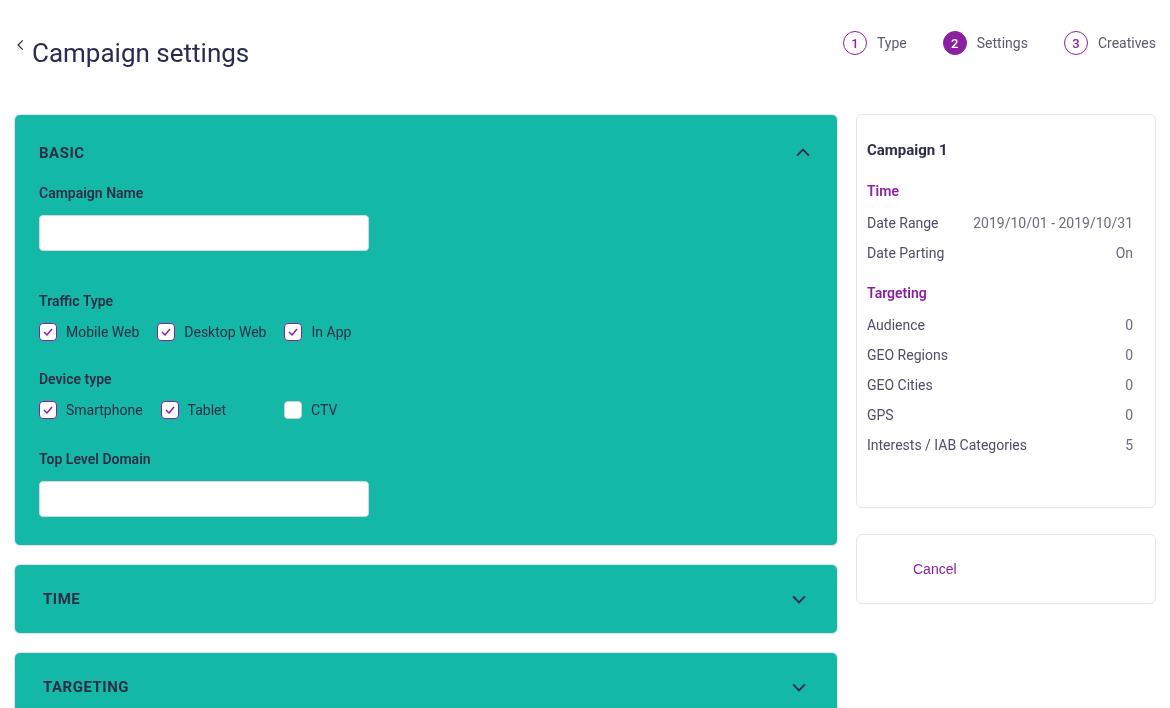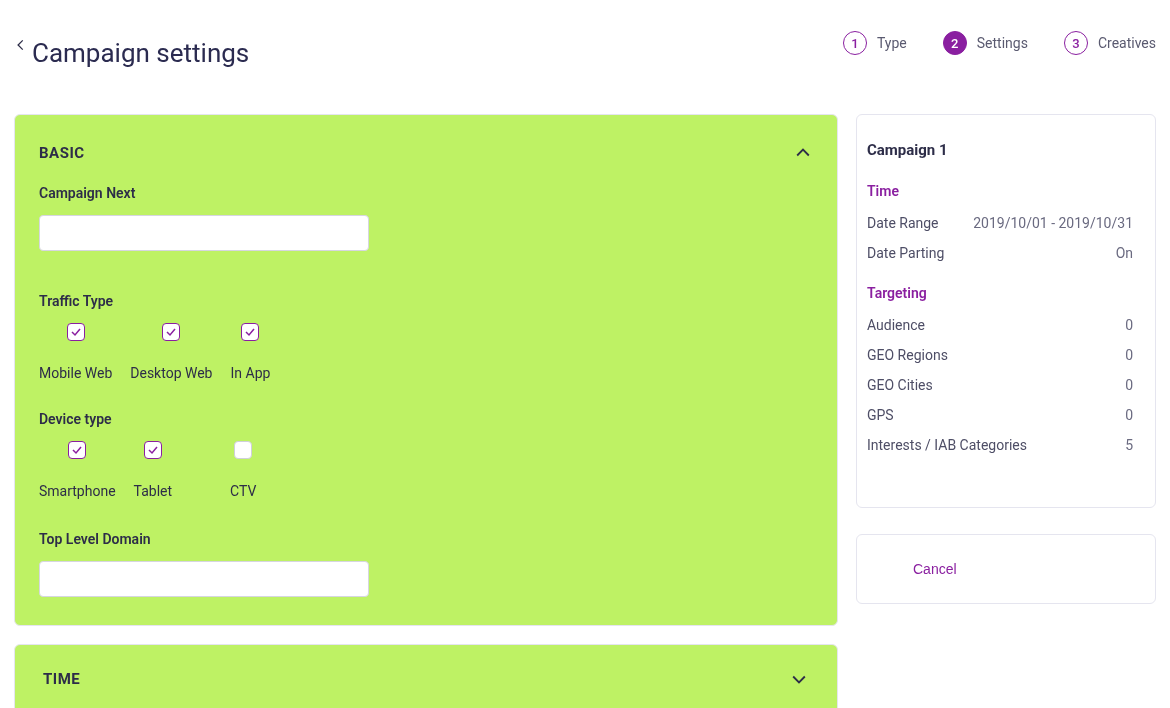--- a/index.html
+++ b/index.html
@@ -71,21 +71,21 @@
   }
   .left-col {
     flex: 1;
     display: flex;
     flex-direction: column;
     gap: 18px;
   }
   .card {
     border: 1px solid #e5e5ef;
     border-radius: 6px;
-    background: #bef264;
+    background: #14b8a6;
   }
   .card-collapsed {
     padding: 24px 28px;
   }
   .card-header {
     display: flex;
     justify-content: space-between;
     align-items: center;
   }
   .card-title {
@@ -118,22 +118,21 @@
   }
   .check-row {
     display: flex;
     gap: 18px;
     align-items: center;
     flex-wrap: wrap;
   }
   .check-item {
     display: flex;
     align-items: center;
-    gap: 24px;
-    flex-direction: column;
+    gap: 9px;
   }
   .chk {
     width: 18px; height: 18px;
     border: 1.5px solid #8a1fa0;
     border-radius: 4px;
     display: flex; align-items: center; justify-content: center;
     background: #fff;
     cursor: pointer;
   }
   .chk.unchecked { border-color: #cfcfdb; }
@@ -239,21 +238,21 @@
       <div class="card basic-card">
         <div class="card-header">
           <div class="card-title">BASIC</div>
           <span class="chevron">
             <svg width="20" height="20" viewBox="0 0 24 24" fill="none" stroke="#2d2d48" stroke-width="2.2">
                 <polyline points="5 15 12 8 19 15"></polyline>
               </svg>
           </span>
         </div>
 
-        <div class="field-label">Campaign Next</div>
+        <div class="field-label">Campaign Name</div>
         <input class="text-input" value="" style="">
 
         <div class="field-label" style="margin-top:42px;">Traffic Type</div>
         <div class="check-row">
           <div class="check-item">
             <span class="chk">
                 <svg width="12" height="12" viewBox="0 0 24 24" fill="none" stroke="#8a1fa0" stroke-width="3">
                   <polyline points="4 12 10 18 20 6"></polyline>
                 </svg>
               </span>

